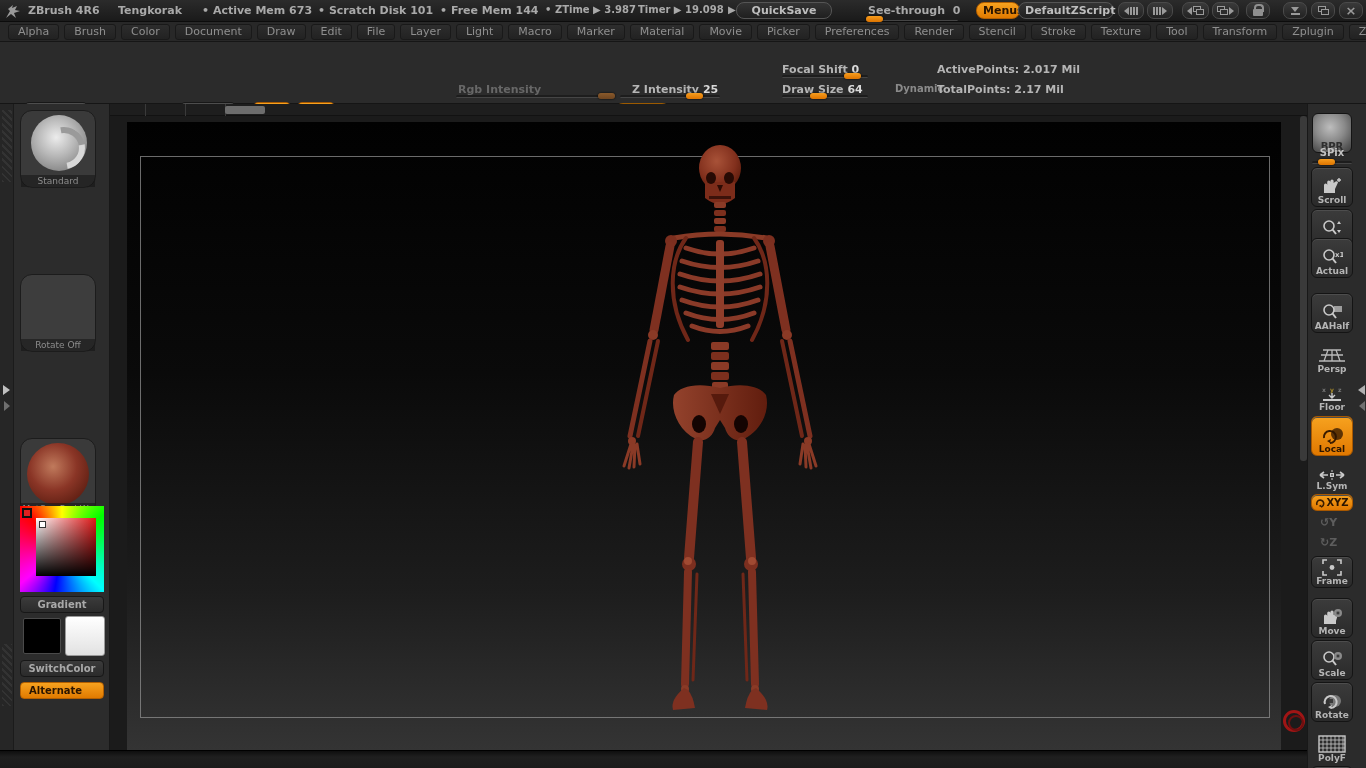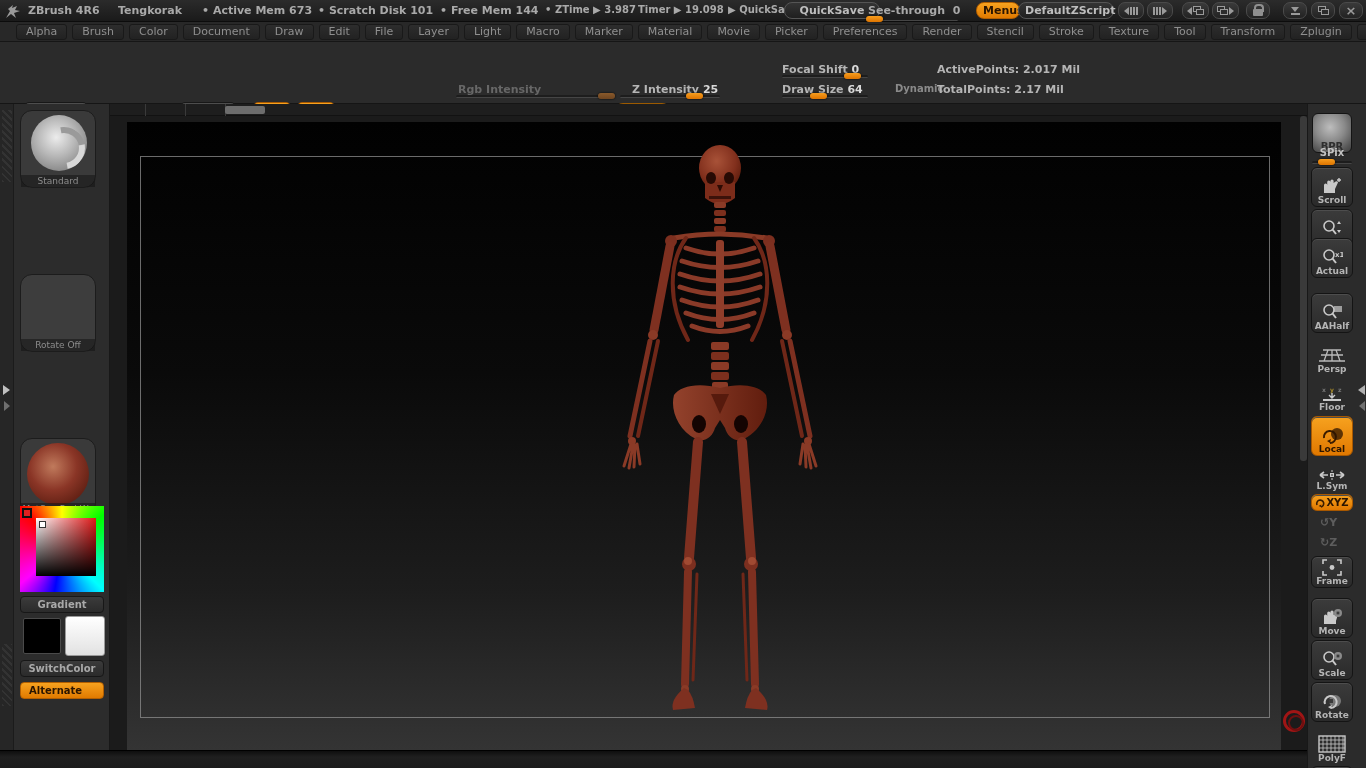--- a/index.html
+++ b/index.html
@@ -30,21 +30,21 @@
   .lockbody { width:10px; height:7px; background:#8f8f8f; border-radius:1px; position:relative; margin-top:4px; }
   .lockbody:before { content:""; position:absolute; left:1px; top:-5px; width:6px; height:6px;
     border:2px solid #8f8f8f; border-bottom:none; border-radius:4px 4px 0 0; }
   .minglyph { width:9px; height:9px; position:relative; }
   .minglyph:before { content:""; position:absolute; left:0; top:1px; border-left:4.5px solid transparent; border-right:4.5px solid transparent; border-top:5px solid #9a9a9a; }
   .minglyph:after { content:""; position:absolute; left:0; bottom:0; width:9px; height:2px; background:#9a9a9a; }
   .xglyph { font-size:13px; font-weight:bold; color:#9a9a9a; line-height:1; }
 
   
   #menubar { left:0; top:22px; width:1366px; height:20px; background:#282828;
-    border-bottom:1px solid #161616; padding-left:16px; display:flex; align-items:center; }
+    border-bottom:1px solid #161616; padding-left:8px; display:flex; align-items:center; }
   .menutab { height:16px; line-height:14px; padding:0 9px; margin-right:5px;
     background:linear-gradient(#2d2d2d,#222); border:1px solid #191919; border-radius:3px;
     color:#8f8f8f; font-size:11px; white-space:nowrap; }
 
   
   #topshelf { left:0; top:42px; width:1366px; height:62px; background:#2b2b2b; border-bottom:1px solid #151515; }
   .shelfbtn { position:absolute; background:linear-gradient(#3b3b3b,#2c2c2c); border:1px solid #171717;
     border-radius:5px; box-shadow:inset 0 1px 0 #4d4d4d; color:#b5b5b5; font-size:11px; font-weight:bold;
     display:flex; align-items:center; justify-content:center; text-align:center; }
   .toolbtn { position:absolute; width:38px; height:38px; border-radius:5px; display:flex; flex-direction:column;
@@ -135,21 +135,21 @@
     <path d="M3 16 L7 9 L5 7 L10 3 L9 6 L14 4 L12 8 L17 9 L11 11 L13 16 L8 12 Z" fill="#9a9a9a"></path>
   </svg>
   <span class="seg" style="left:28px">ZBrush 4R6</span>
   <span class="seg" style="left:118px">Tengkorak</span>
   <span class="seg" style="left:202px">• <span>Active Mem 673</span></span>
   <span class="seg" style="left:318px">• <span>Scratch Disk 101</span></span>
   <span class="seg" style="left:440px">• <span>Free Mem 144</span></span>
   <span class="seg" style="left:545px;font-size:10px">• <span>ZTime ▶ 3.987</span></span>
   <span class="seg" style="left:638px;font-size:10px">Timer ▶ 19.098</span>
   <span class="seg" style="left:728px;font-size:10px">▶ QuickSa</span>
-  <div class="pillbtn" style="left:784px;width:96px">QuickSave</div>
+  <div class="pillbtn" style="left:736px;width:96px">QuickSave</div>
   <span class="seg" style="left:868px"><span>See-through</span>&nbsp;&nbsp;<span>0</span></span>
   <div class="slidertrack" style="left:866px;top:18px;width:92px">
     <div class="sliderthumb" style="left:0px"></div>
   </div>
   <div class="pillbtn orangebtn" style="left:976px;width:44px;padding:0 6px">Menus</div>
   <div class="pillbtn" style="left:1018px;width:96px;padding:0 6px">DefaultZScript</div>
   <div class="winicon" style="left:1118px;width:26px">
       <div class="bars">
         <div class="tri-l"></div>
         <i></i>

